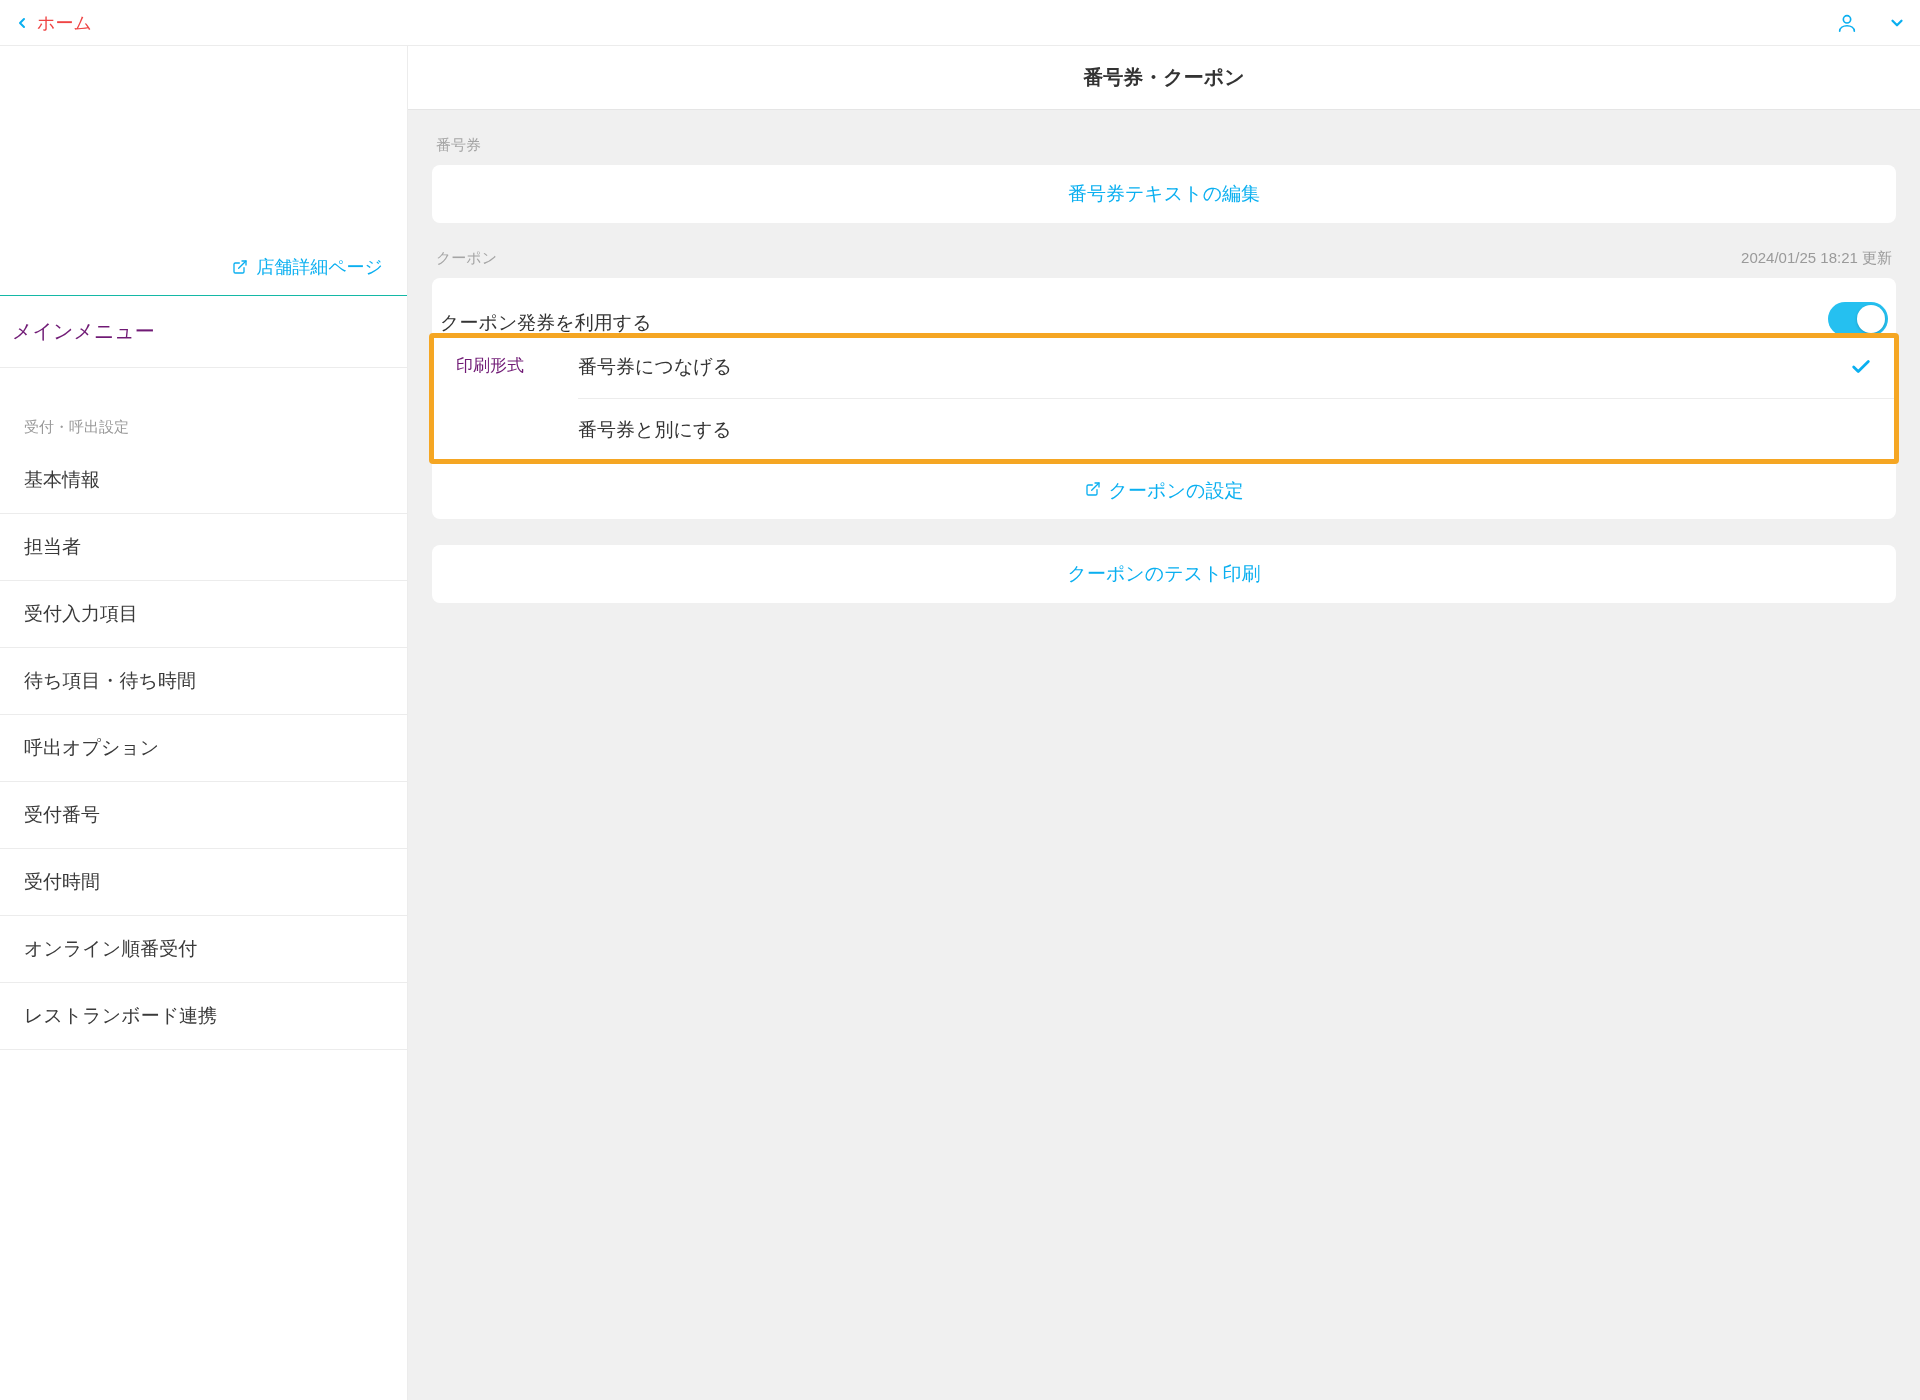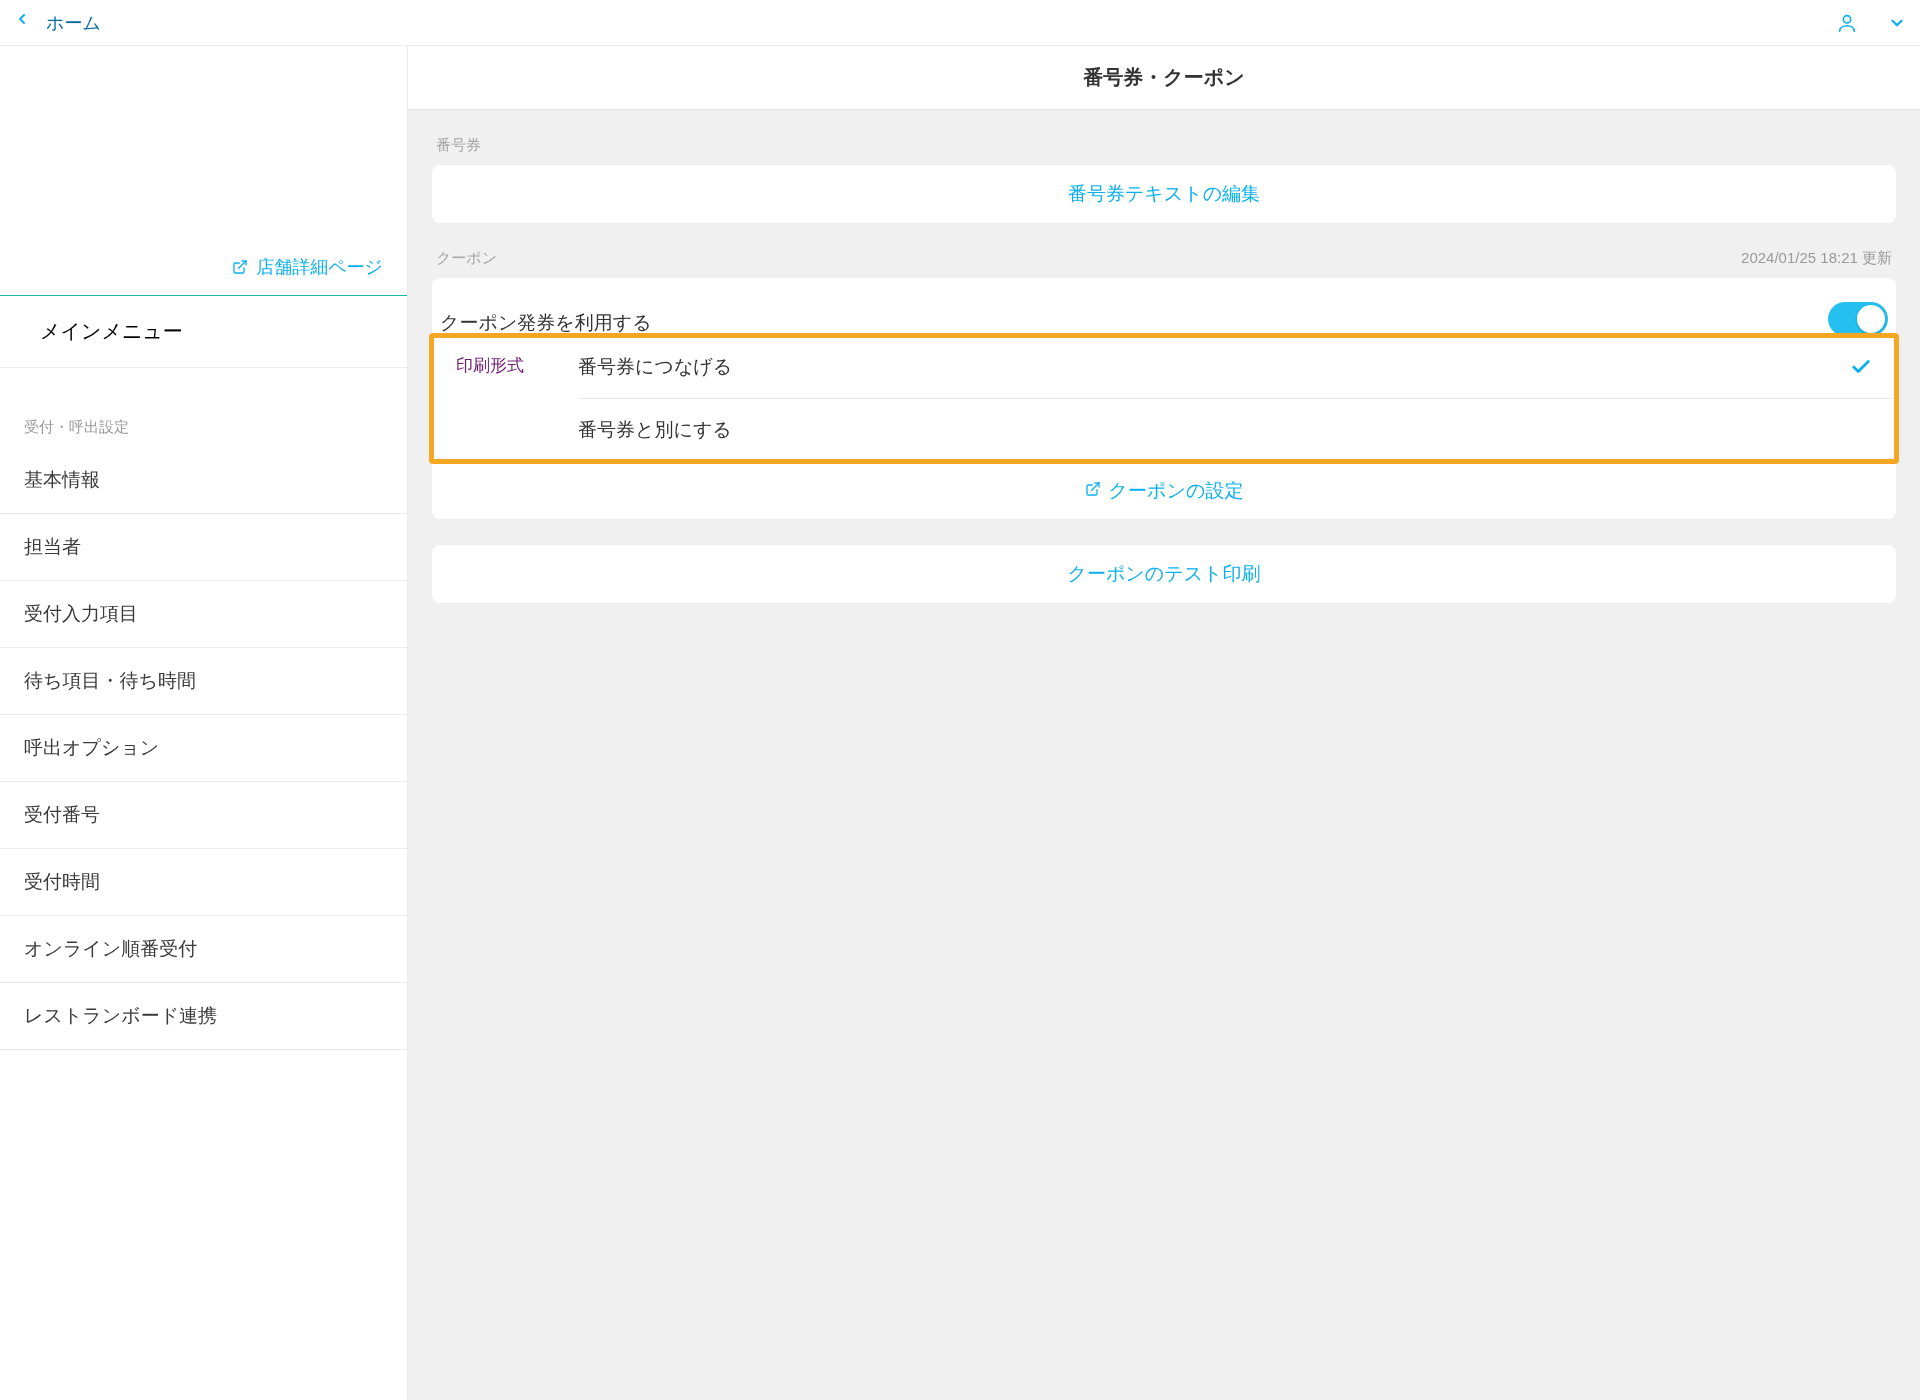--- a/index.html
+++ b/index.html
@@ -14,23 +14,23 @@
   
   .topbar {
     height: 46px;
     border-bottom: 1px solid #ececec;
     display: flex;
     align-items: center;
     padding: 0 14px;
   }
   .topbar-left {
     display: flex;
-    align-items: flex-start;
-    gap: 16px;
-    color: #0369a1;
+    align-items: center;
+    gap: 7px;
+    color: #ef4444;
     cursor: pointer;
   }
   .topbar-left .chevron {
     width: 16px; height: 16px;
     display: inline-flex; align-items: center;
   }
   .topbar-left .home-label { font-size: 18px; font-weight: 400; }
   .spacer { flex: 1; }
   .user-group {
     display: flex; align-items: center; gap: 30px;
@@ -58,23 +58,23 @@
   }
   .store-link {
     color: #0aaff0;
     font-size: 18px;
     display: inline-flex; gap: 8px; align-items: center;
     cursor: pointer;
   }
   .store-link .ext-icon { width:16px; height:16px; }
 
   .main-menu-row {
-    padding: 22px 40px;
+    padding: 22px 12px;
     font-size: 20px;
-    color: #000000;
+    color: #701a75;
     border-bottom: 1px solid #ececec;
     cursor: pointer;
   }
   .section-title {
     color: #9a9a9a;
     font-size: 15px;
     padding: 50px 24px 10px;
   }
   .nav-item {
     padding: 20px 24px;

